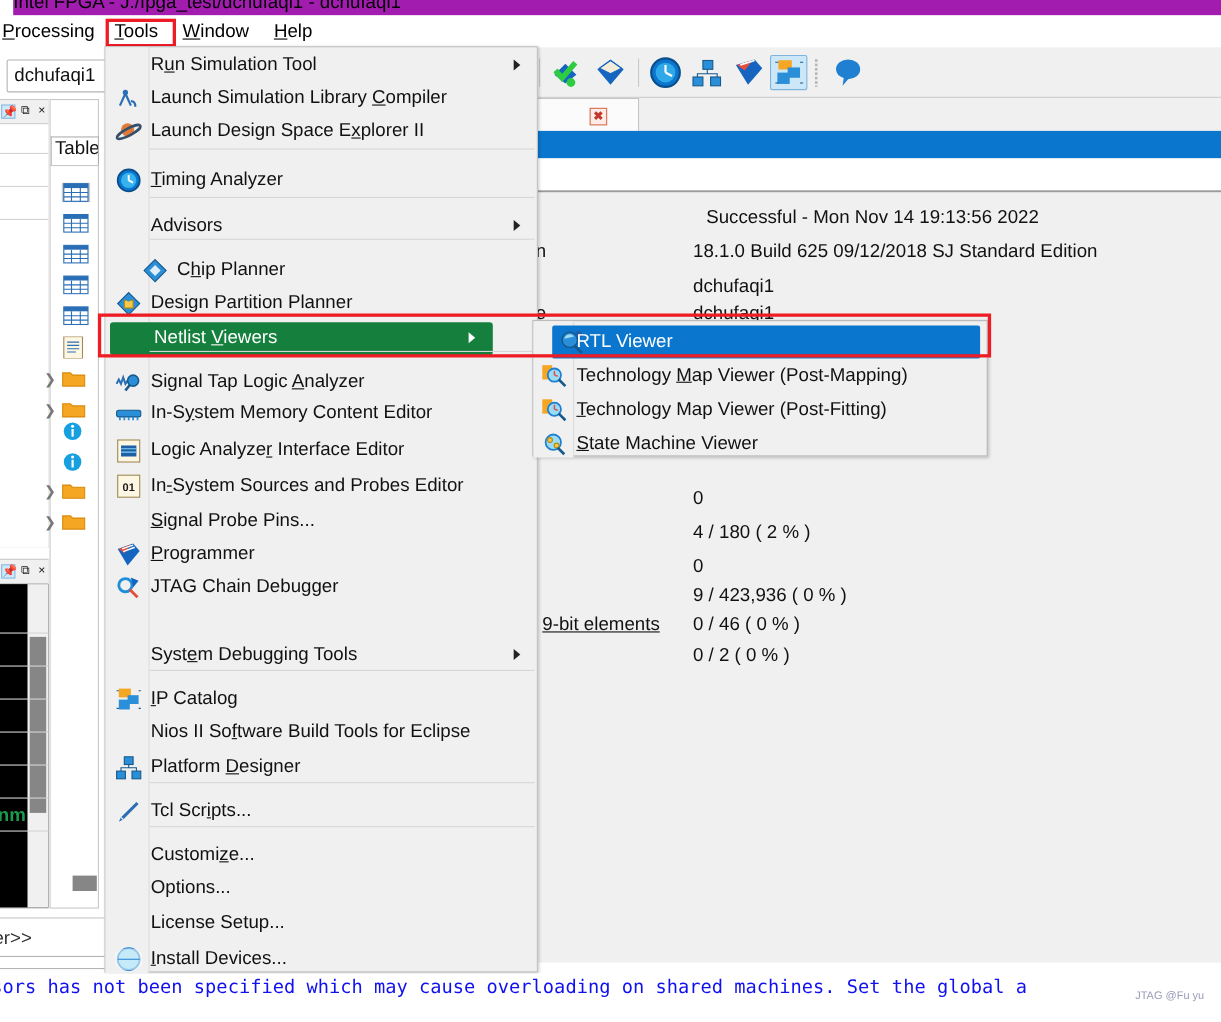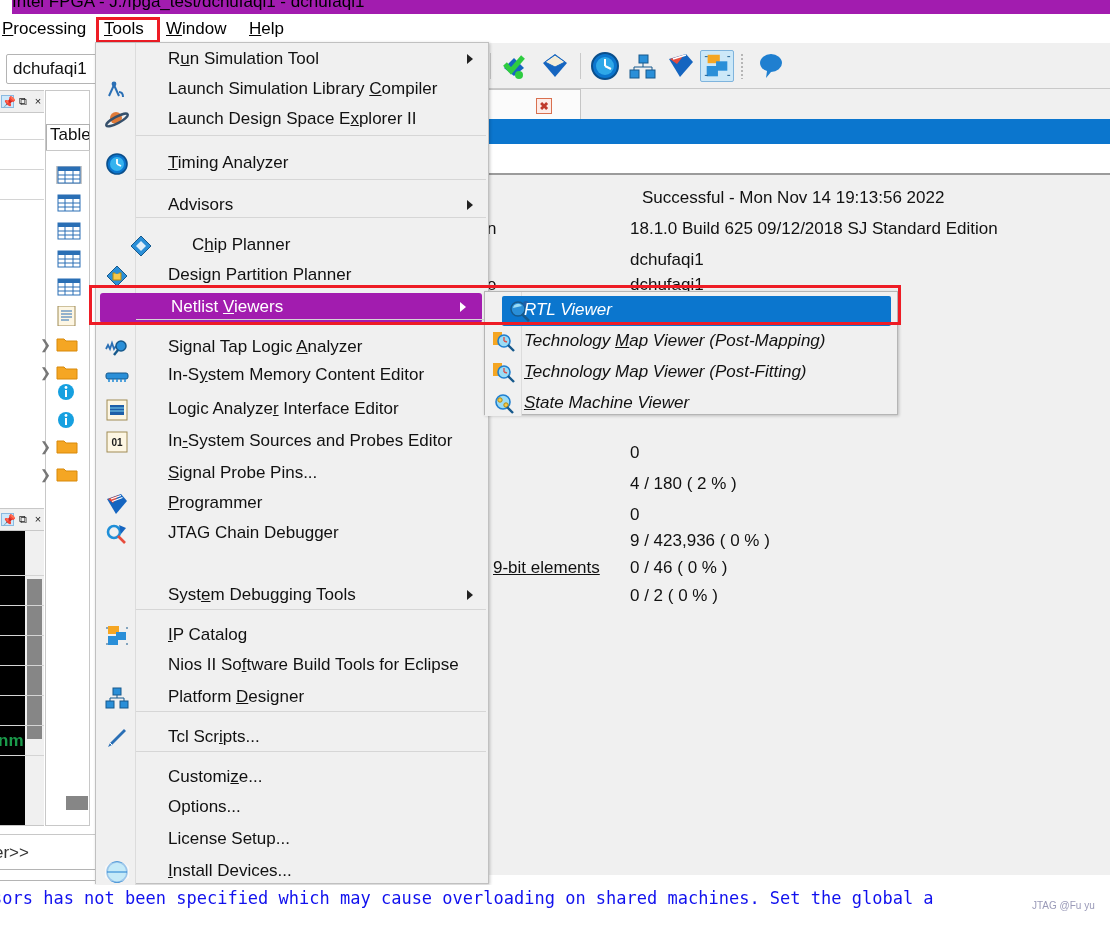--- a/index.html
+++ b/index.html
@@ -134,33 +134,33 @@
 
   
   .menu {
     position:absolute; left:95px; top:42px; width:394px; height:842px;
     background:#f0f0f0; border:1px solid #c0c0c0;
     box-shadow: 1px 1px 3px rgba(0,0,0,.22);
   }
   .menu .gutter { position:absolute; left:0; top:0; width:39px; height:842px; background:#f0f0f0; }
   .menu .gutline { position:absolute; left:39px; top:0; width:1px; height:842px; background:#dcdcdc; }
   .mrow { position:absolute; left:1px; width:392px; height:30px; }
-  .mrow .lbl { position:absolute; left:40px; top:4px; font-size:17px; color:#111; white-space:nowrap;padding-left:31px; }
+  .mrow .lbl { position:absolute; left:40px; top:4px; font-size:17px; color:#111; white-space:nowrap; }
   .mrow .arr { position:absolute; right:16px; top:9px; width:0; height:0;
       border-left:6px solid #222; border-top:5px solid transparent; border-bottom:5px solid transparent; }
-  .mrow.hl { background:#a21caf; left:4px; width:382px; border-radius:3px; }
+  .mrow.hl { background:#15803d; left:4px; width:348px; border-radius:3px; }
   .mrow.hl .lbl { color:#fff; }
   .mrow.hl .arr { border-left-color:#fff; }
   .msep { position:absolute; left:40px; width:350px; height:1px; background:#d6d6d6; }
   .mico { position:absolute; left:8px; width:24px; height:24px; }
 
   
   .submenu {
     position:absolute; left:484px; top:291px; width:414px; height:124px;
-    background:#f0f0f0; border:1px solid #b5b5b5; box-shadow:1px 1px 3px rgba(0,0,0,.22);font-style:italic;
+    background:#f0f0f0; border:1px solid #b5b5b5; box-shadow:1px 1px 3px rgba(0,0,0,.22);
   }
   .submenu .gutter { position:absolute; left:0; top:0; width:36px; height:124px; background:#f0f0f0; }
   .submenu .gutline { position:absolute; left:36px; top:0; width:1px; height:124px; background:#dcdcdc; }
   .srow { position:absolute; left:1px; width:412px; height:30px; }
   .srow .lbl { position:absolute; left:38px; top:4px; font-size:17px; color:#111; white-space:nowrap; }
   .srow.hl { background:#0b76ce; left:17px; width:389px; border-radius:2px; }
   .srow.hl .lbl { color:#fff; left:22px; }
   .sico { position:absolute; left:6px; width:24px; height:24px; }
 
   

